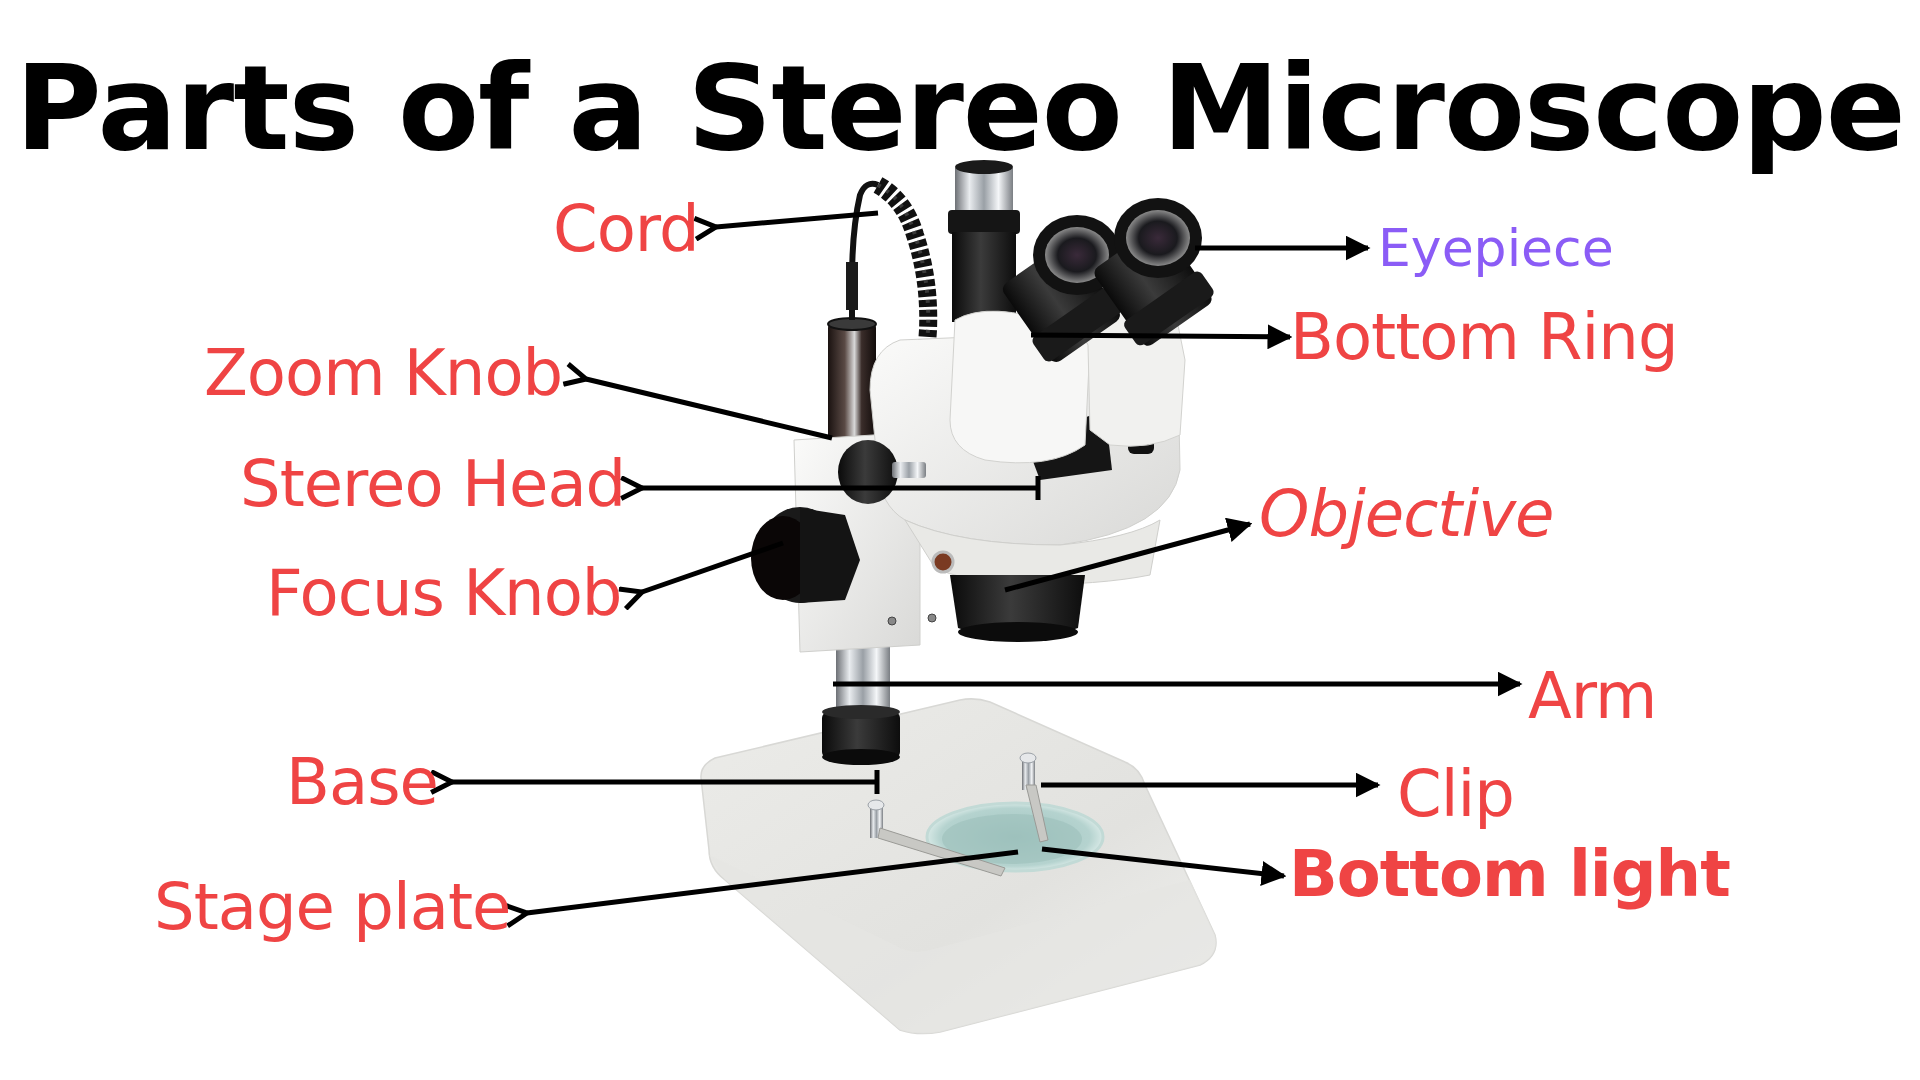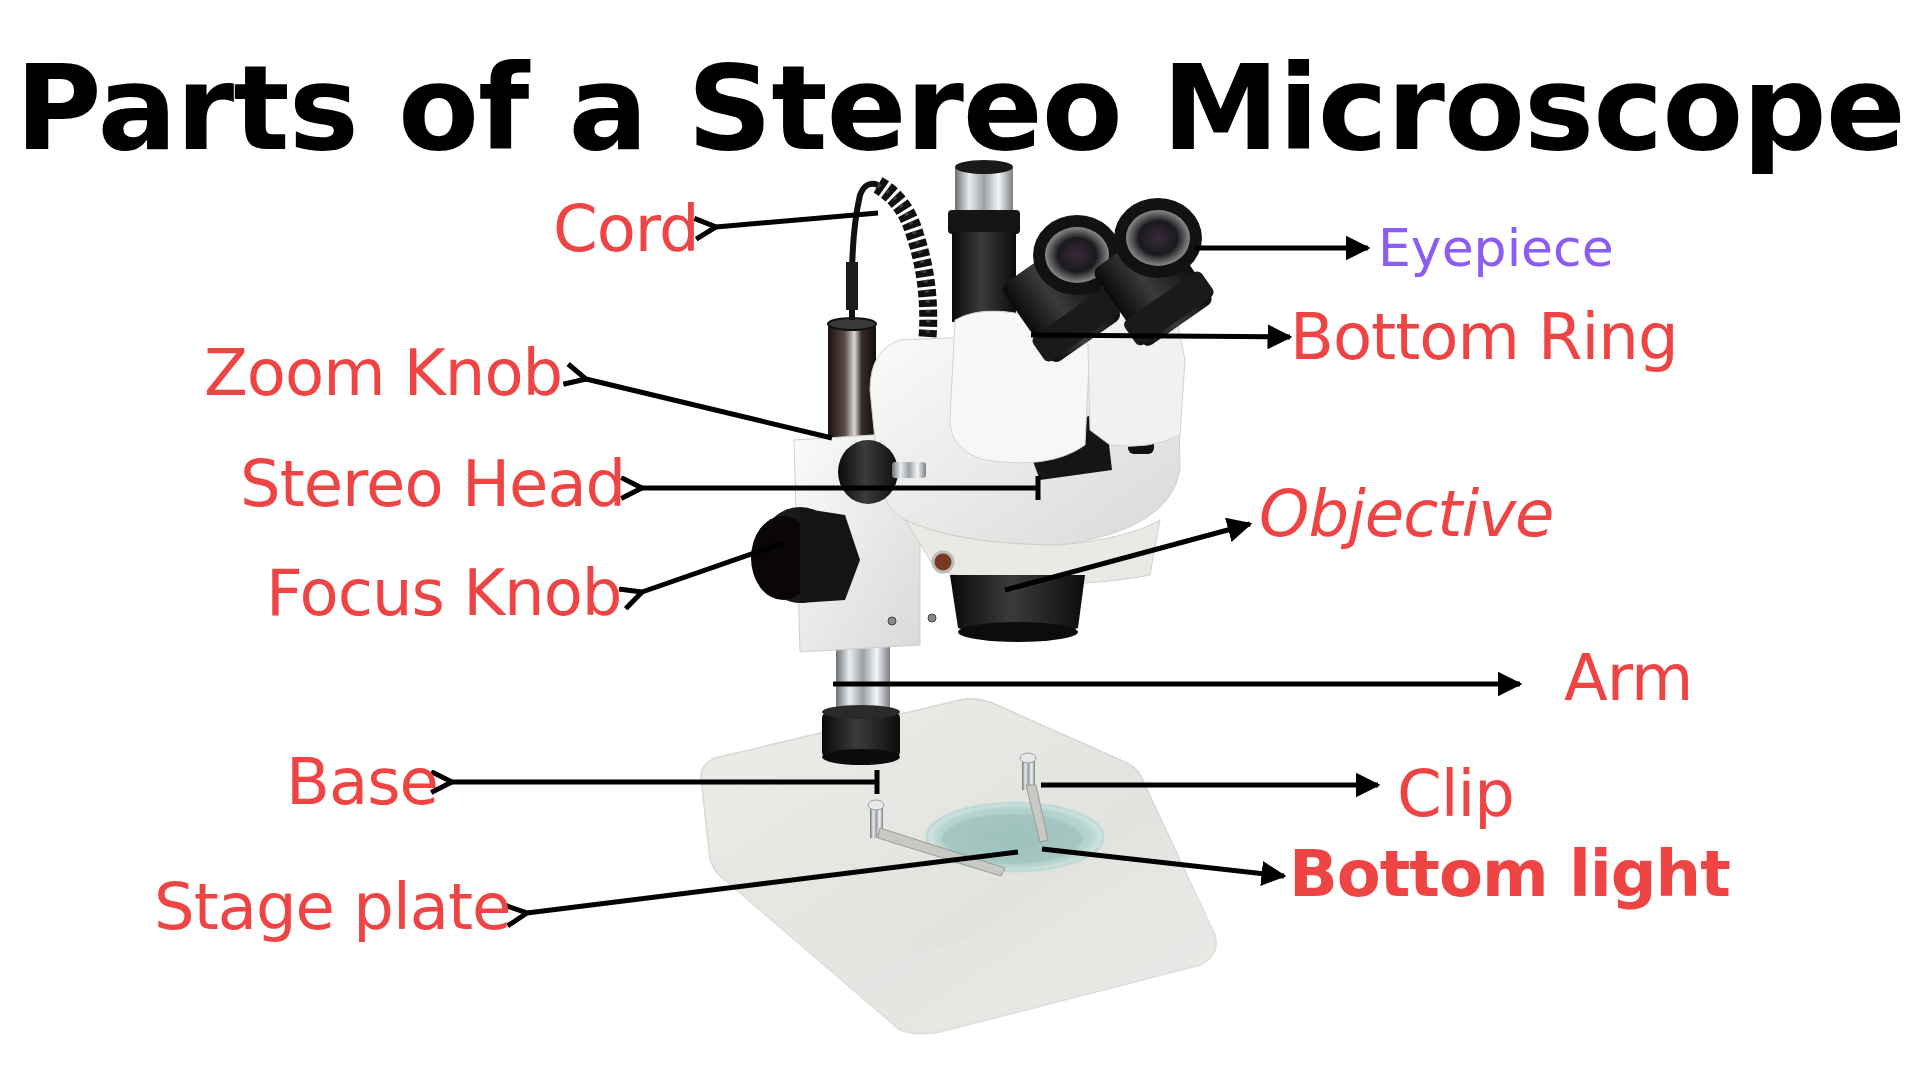--- a/index.html
+++ b/index.html
@@ -180,15 +180,15 @@
 
 <div class="label" style="left:553px; top:197px;">Cord</div>
 <div class="label" style="left:204px; top:334px;margin-top:7px;">Zoom Knob</div>
 <div class="label" style="left:240px; top:452px;">Stereo Head</div>
 <div class="label" style="left:266px; top:561px;">Focus Knob</div>
 <div class="label" style="left:286px; top:750px;">Base</div>
 <div class="label" style="left:154px; top:875px;">Stage plate</div>
 <div class="label light" style="left:1378px; top:222px;">Eyepiece</div>
 <div class="label" style="left:1290px; top:305px;">Bottom Ring</div>
 <div class="label" style="left:1259px; top:482px;font-style:italic;">Objective</div>
-<div class="label" style="left:1528px; top:646px;margin-left:36px;">Arm</div>
+<div class="label" style="left:1528px; top:664px;">Arm</div>
 <div class="label" style="left:1397px; top:762px;">Clip</div>
 <div class="label" style="left:1289px; top:842px;font-weight:bold;">Bottom light</div>
 
 </body></html>

